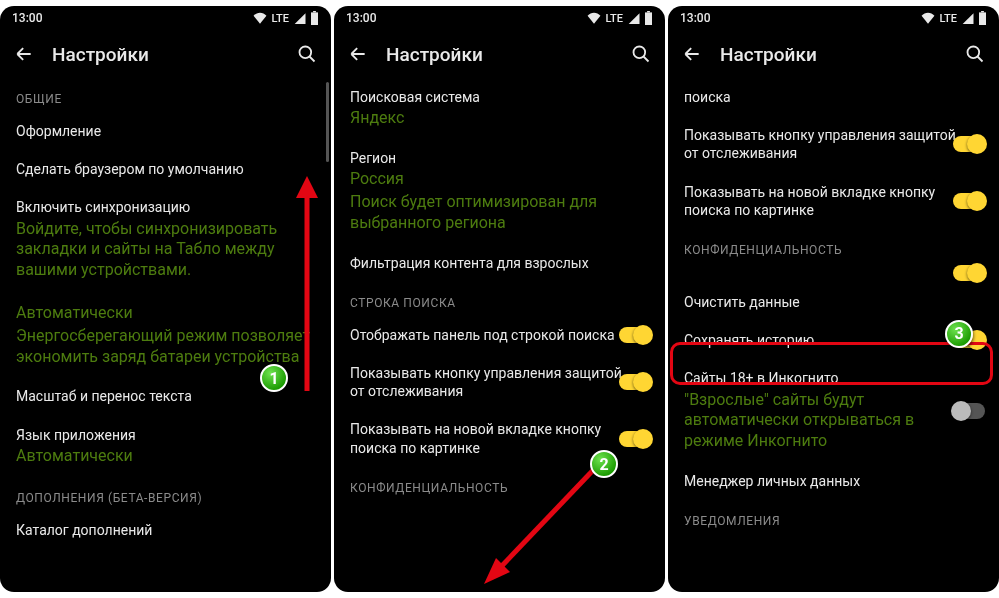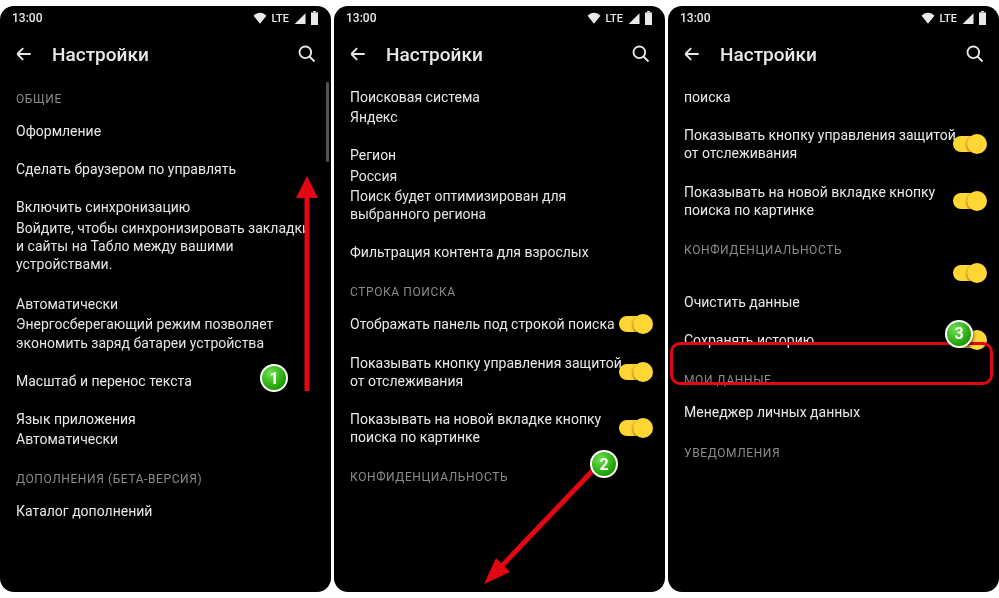--- a/index.html
+++ b/index.html
@@ -71,22 +71,22 @@
   .row {
     padding: 10px 16px 10px 16px;
     position: relative;
   }
   .row .primary {
     font-size: 14px;
     color: #e9e9e9;
     line-height: 1.3;
   }
   .row .secondary {
-    font-size: 14px;
-    color: #e5e5e5;
+    font-size: 16px;
+    color: #4d7c0f;
     margin-top: 2px;
     line-height: 1.3;
   }
   .row.with-toggle { padding-right: 37px; }
   .toggle {
     position: absolute;
     right: 14px;
     top: 50%;
     transform: translateY(-50%);
     width: 32px; height: 16px;
@@ -173,21 +173,21 @@
       </div>
     </div>
     <div class="content">
       <div class="scrollbar-hint"></div>
       <div class="scroll">
           <div class="section-header">ОБЩИЕ</div>
           <div class="row">
             <div class="primary">Оформление</div>
           </div>
           <div class="row">
-            <div class="primary">Сделать браузером по управлять</div>
+            <div class="primary">Сделать браузером по умолчанию</div>
           </div>
           <div class="row">
             <div class="primary">Включить синхронизацию</div>
             <div class="secondary">Войдите, чтобы синхронизировать закладки и сайты на Табло между вашими устройствами.</div>
           </div>
           <div class="row">
             <div class="secondary">Автоматически</div>
             <div class="secondary">Энергосберегающий режим позволяет экономить заряд батареи устройства</div>
           </div>
           <div class="row">
@@ -332,21 +332,25 @@
           <div class="row with-toggle">
             <div class="toggle "></div>
           </div>
           <div class="row">
             <div class="primary">Очистить данные</div>
           </div>
           <div class="row with-toggle">
             <div class="primary">Сохранять историю</div>
             <div class="toggle "></div>
           </div>
-          <div class="section-header">МОИ ДАННЫЕ</div>
+          <div class="row with-toggle">
+            <div class="primary">Сайты 18+ в Инкогнито</div>
+            <div class="secondary">"Взрослые" сайты будут автоматически открываться в режиме Инкогнито</div>
+            <div class="toggle off"></div>
+          </div>
           <div class="row">
             <div class="primary">Менеджер личных данных</div>
           </div>
           <div class="section-header">УВЕДОМЛЕНИЯ</div>
         </div>
     </div>
   <div class="highlight-box" style="left: 2px; top: 335.906px; width: 323px; height: 42.8438px;"></div>
       <div class="marker" style="left: 277px; top: 313.906px;">3</div>
     </div>
   </div>

